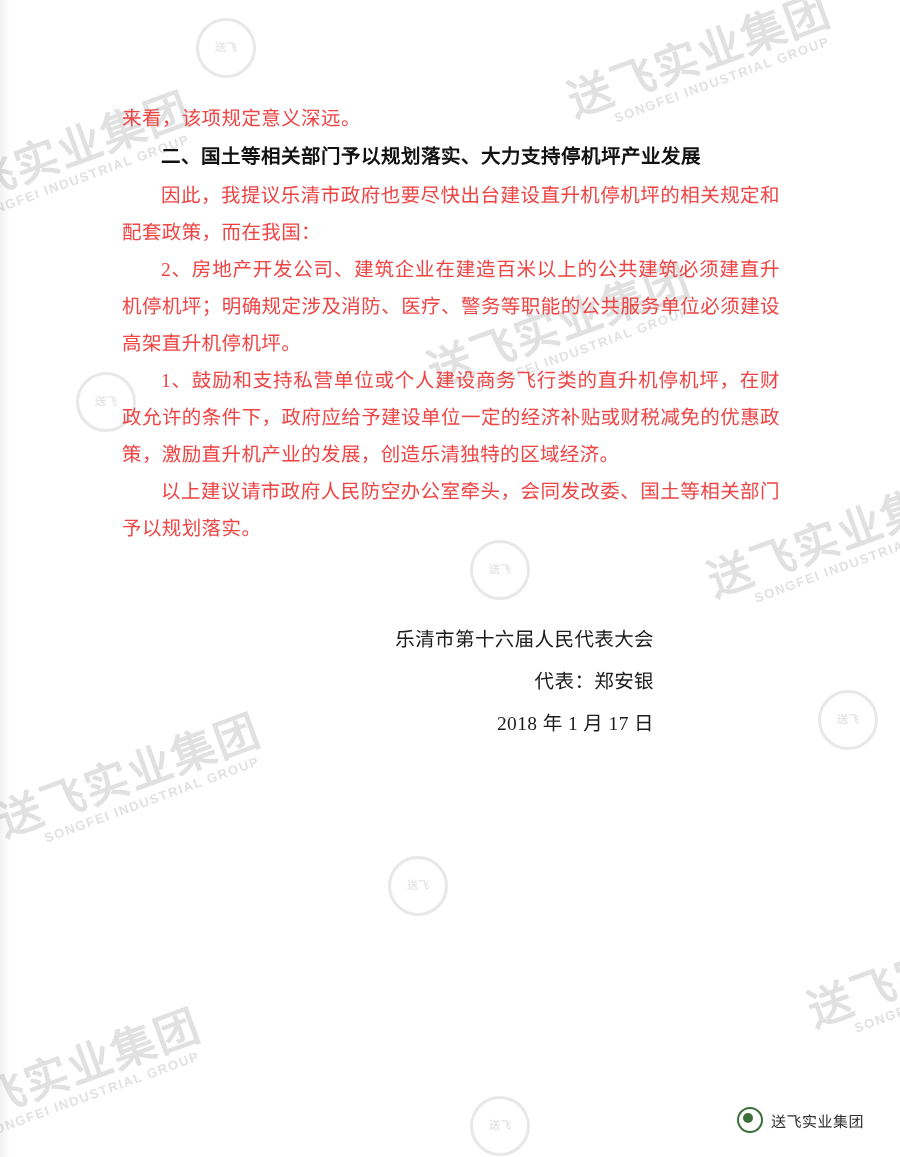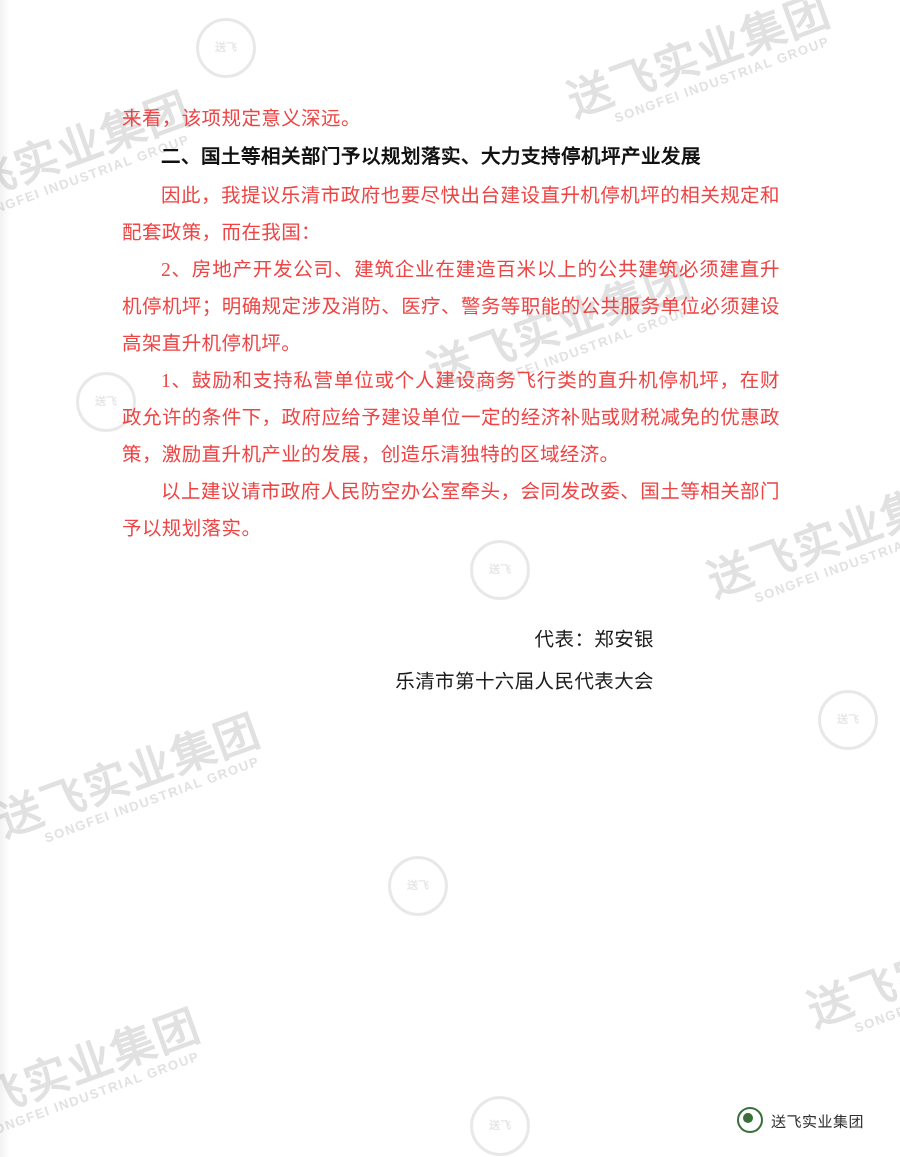--- a/index.html
+++ b/index.html
@@ -188,21 +188,22 @@
 
 <div id="doc">
   <p class="para first-line">来看，该项规定意义深远。</p>
   <p class="heading">二、国土等相关部门予以规划落实、大力支持停机坪产业发展</p>
   <p class="para">因此，我提议乐清市政府也要尽快出台建设直升机停机坪的相关规定和配套政策，而在我国：</p>
   <p class="para">2、房地产开发公司、建筑企业在建造百米以上的公共建筑必须建直升机停机坪；明确规定涉及消防、医疗、警务等职能的公共服务单位必须建设高架直升机停机坪。</p>
   <p class="para">1、鼓励和支持私营单位或个人建设商务飞行类的直升机停机坪，在财政允许的条件下，政府应给予建设单位一定的经济补贴或财税减免的优惠政策，激励直升机产业的发展，创造乐清独特的区域经济。</p>
   <p class="para">以上建议请市政府人民防空办公室牵头，会同发改委、国土等相关部门予以规划落实。</p>
 
   <div id="signature">
+    <div>乐清市第十六届人民代表大会</div>
     <div>代表：郑安银</div>
-    <div>乐清市第十六届人民代表大会</div>
+    <div>2018 年 1 月 17 日</div>
   </div>
 </div>
 
 <div id="footer-badge">
   <span class="fb-logo"></span>
   <span class="fb-text">送飞实业集团</span>
 </div>
 
 </body></html>

